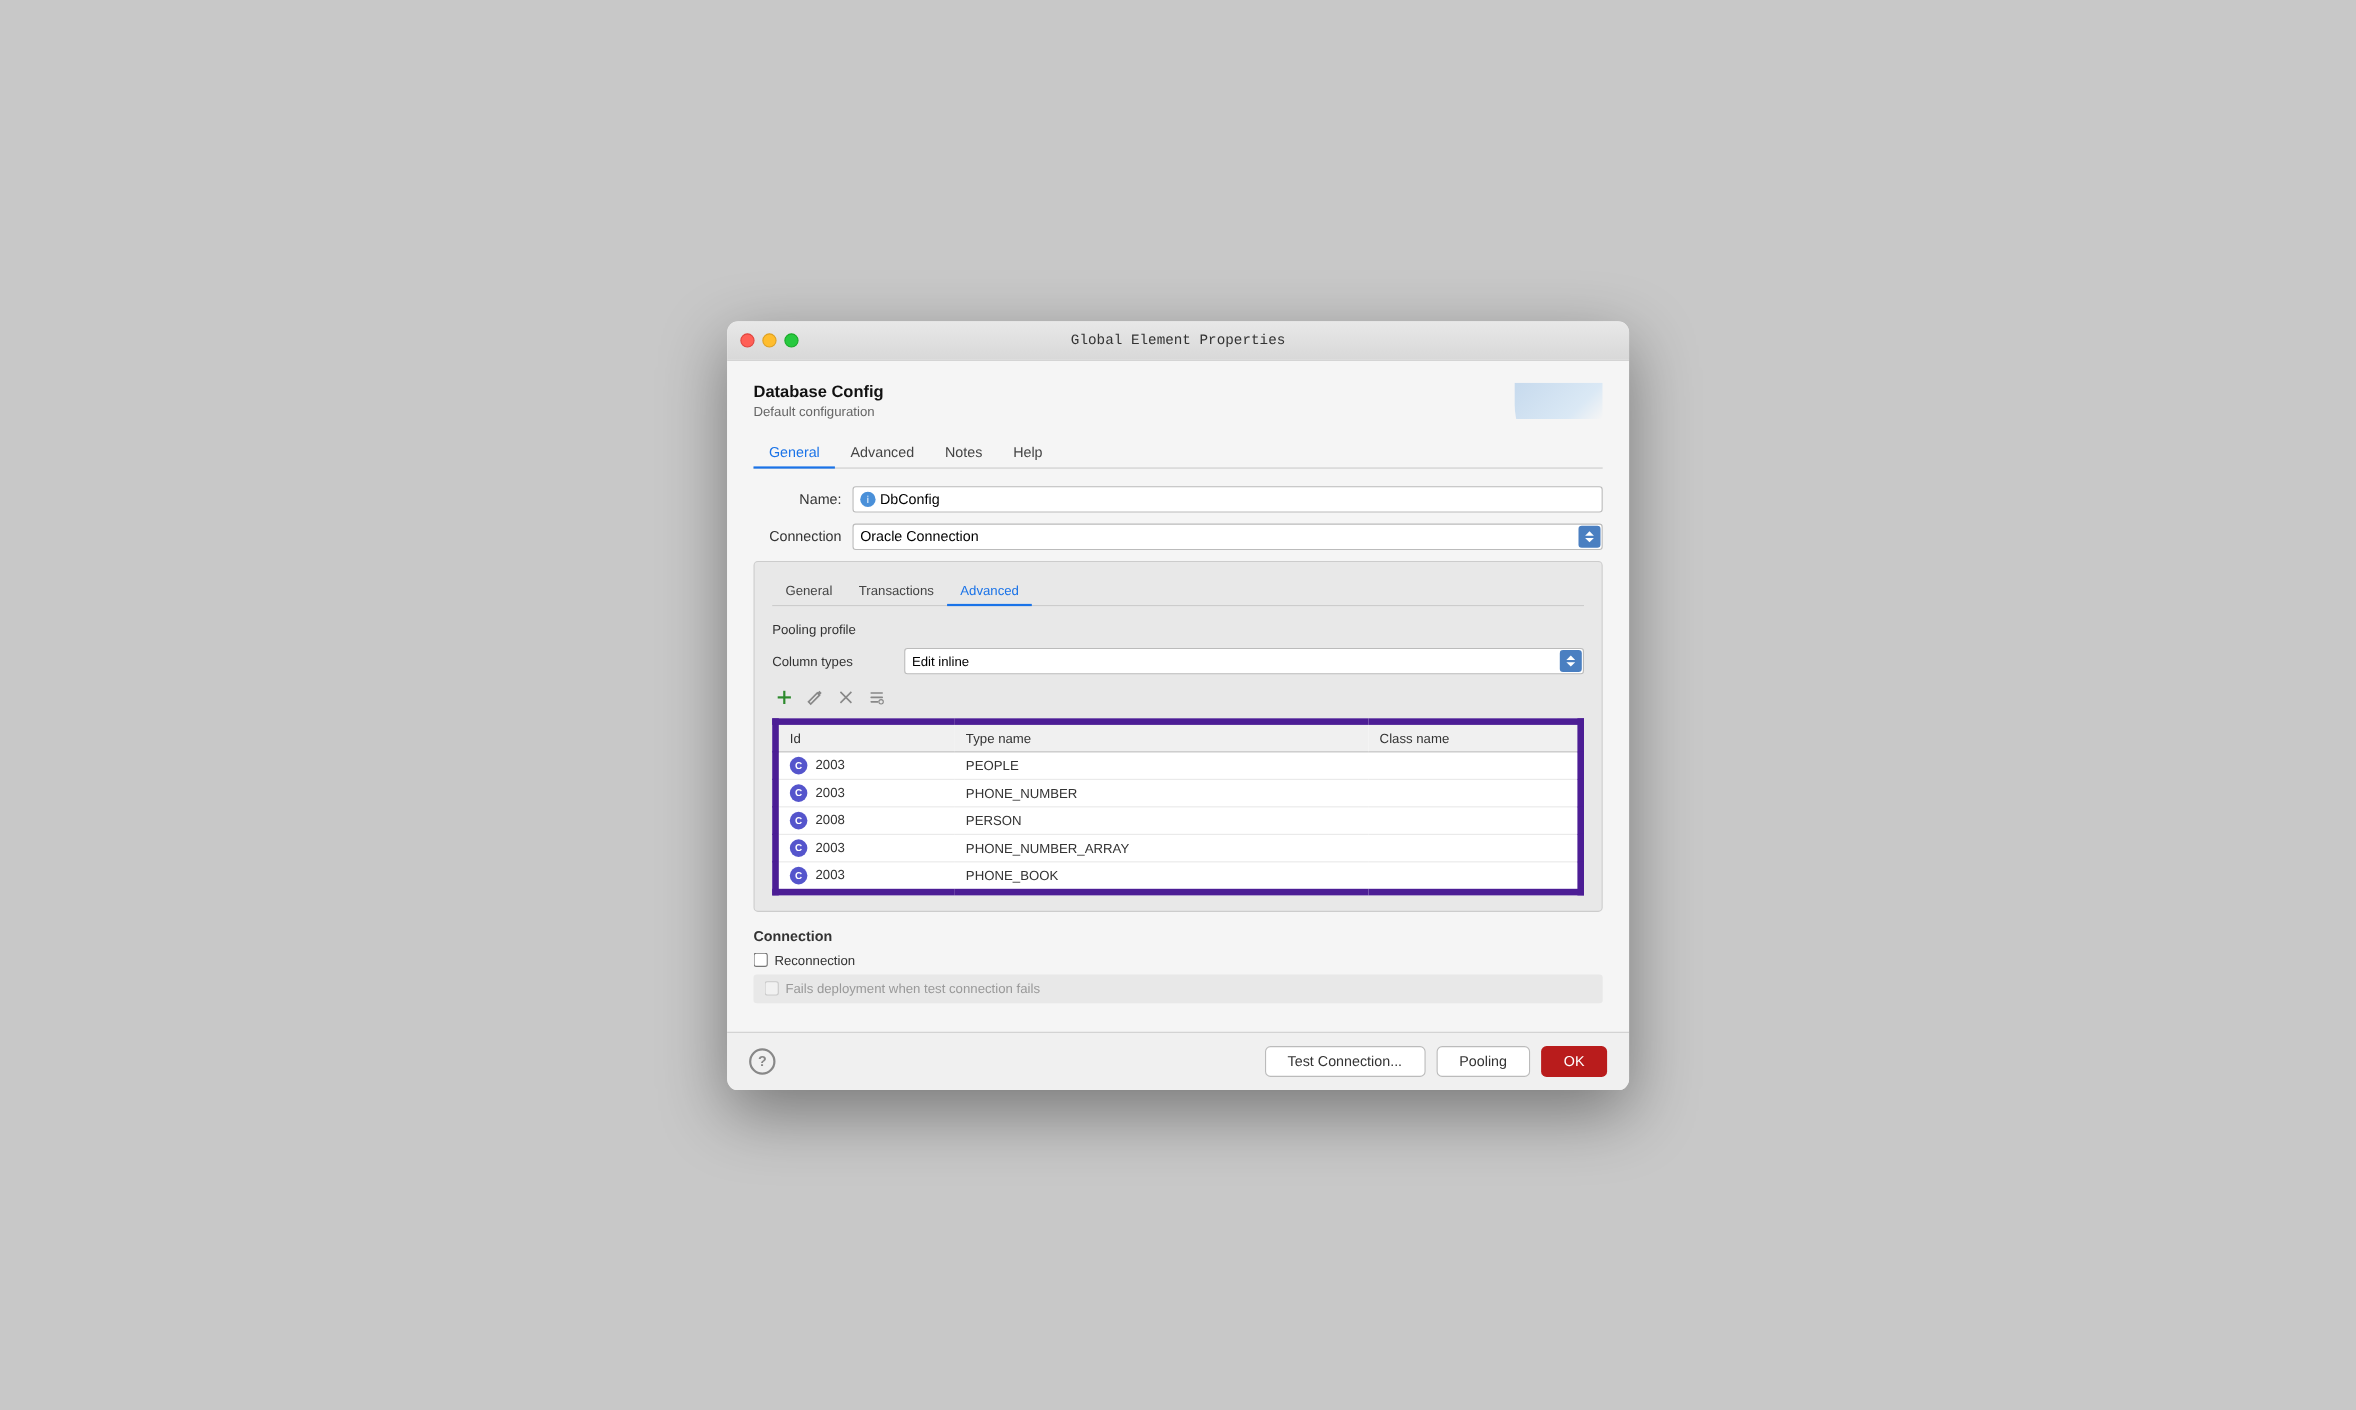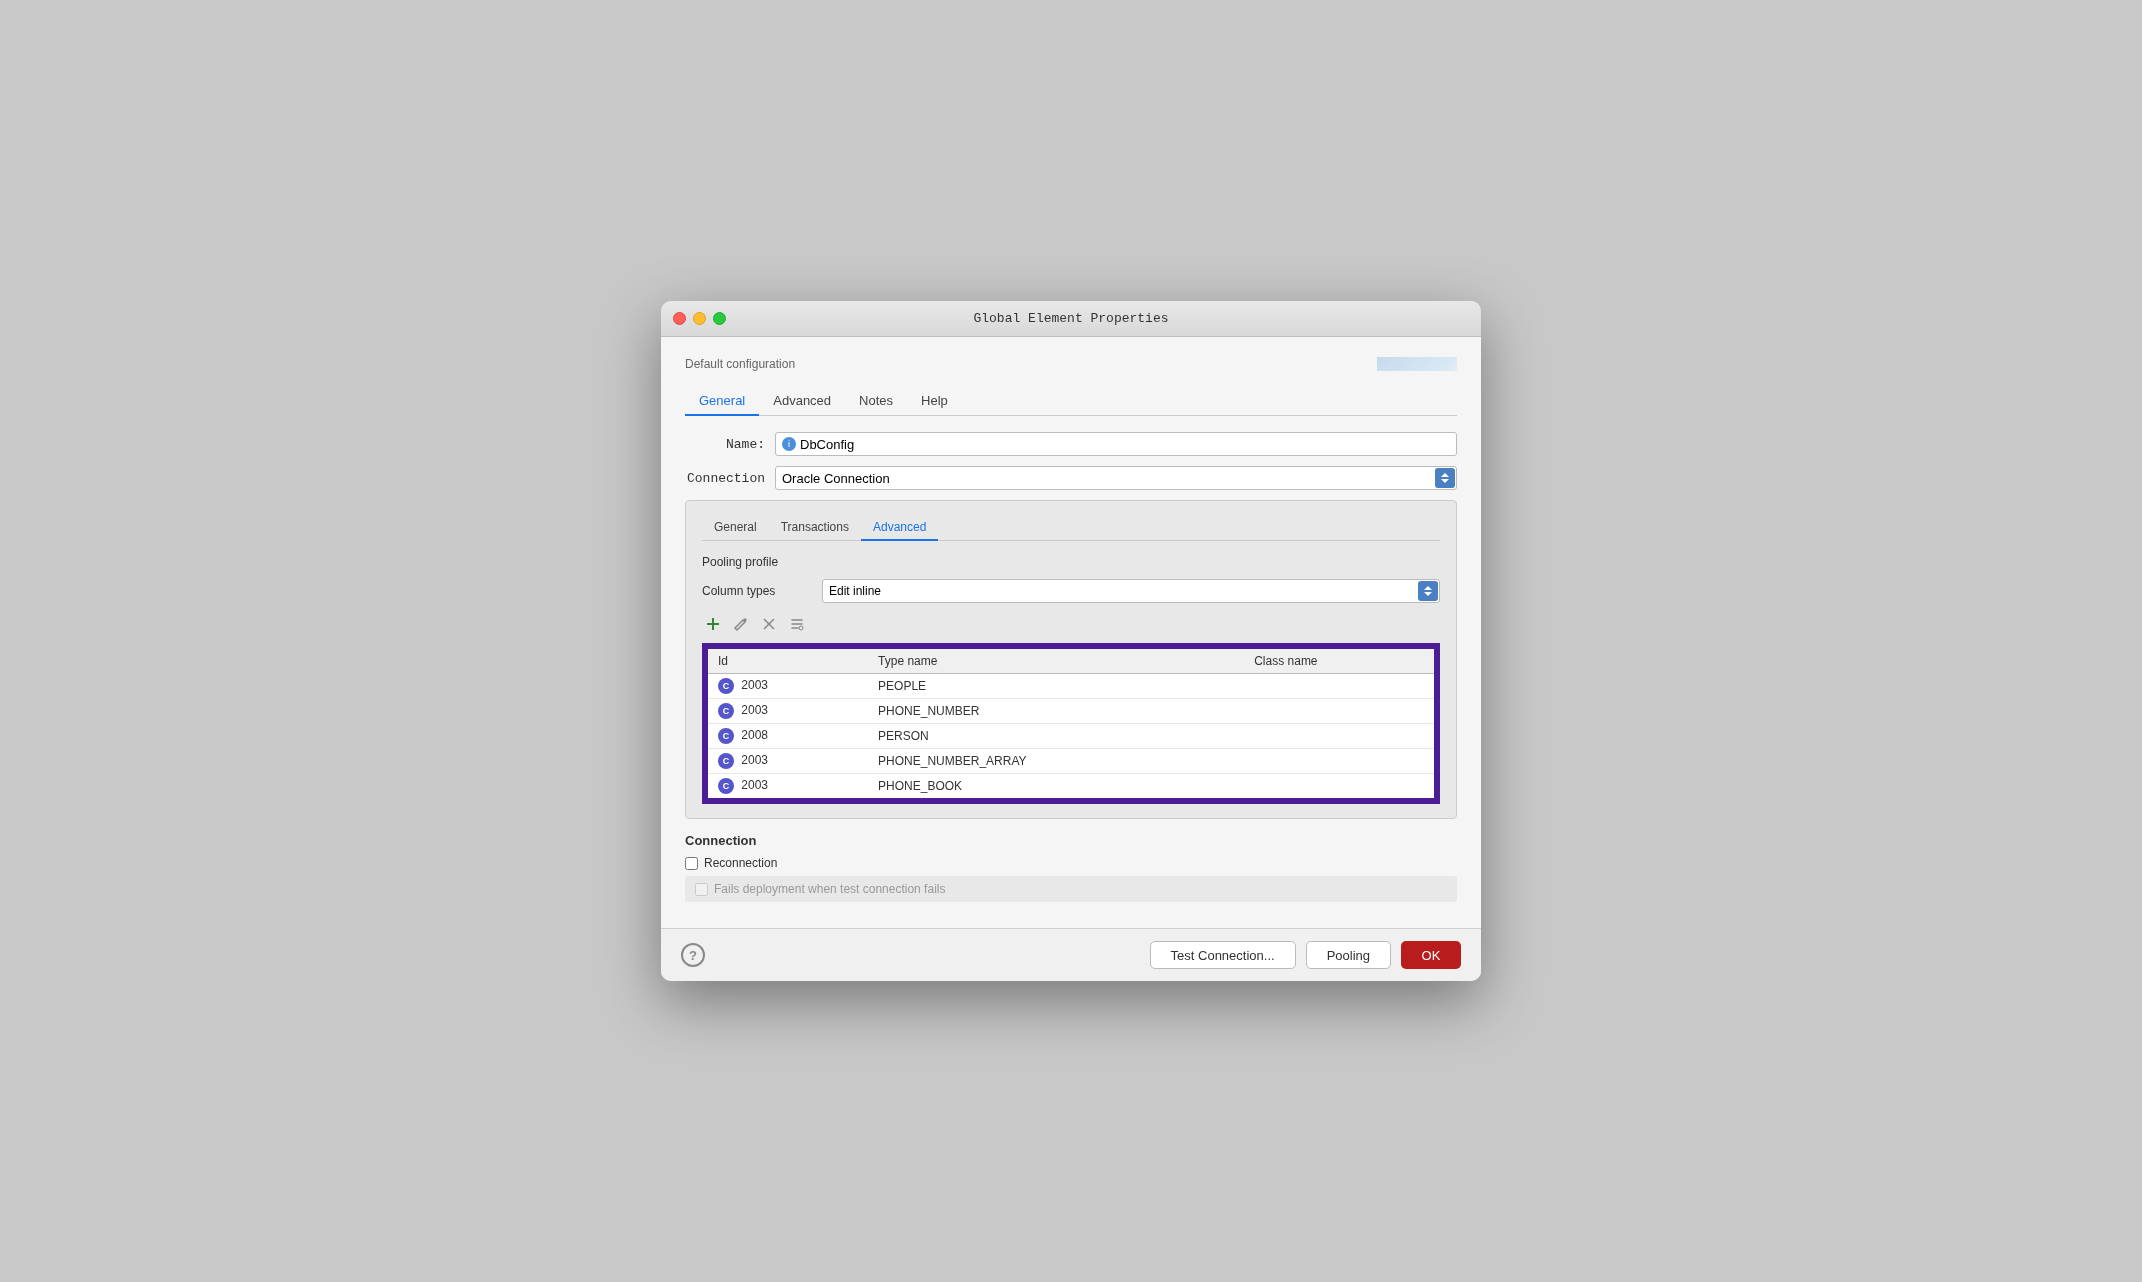--- a/index.html
+++ b/index.html
@@ -117,21 +117,20 @@
       align-items: center;
       margin-bottom: 10px;
     }
 
     .form-label {
       width: 90px;
       font-size: 13px;
       color: #333;
       text-align: right;
       padding-right: 10px;
-      font-family: Liberation Mono, monospace;
     }
 
     .form-input {
       flex: 1;
       height: 24px;
       border: 1px solid #bbb;
       border-radius: 3px;
       padding: 2px 6px;
       font-size: 13px;
       background: #fff;
@@ -432,20 +431,21 @@
       <div class="traffic-light tl-min"></div>
       <div class="traffic-light tl-max"></div>
     </div>
     <span class="title-bar-title">Global Element Properties</span>
   </div>
 
   <div class="window-content">
 
     <div class="header-area">
       <div class="decorative-shape"></div>
+      <div class="dialog-title">Database Config</div>
       <div class="dialog-subtitle">Default configuration</div>
     </div>
 
     <div class="tabs-outer" style="margin-top:16px;">
       <div class="tab active">General</div>
       <div class="tab">Advanced</div>
       <div class="tab">Notes</div>
       <div class="tab">Help</div>
     </div>
 

